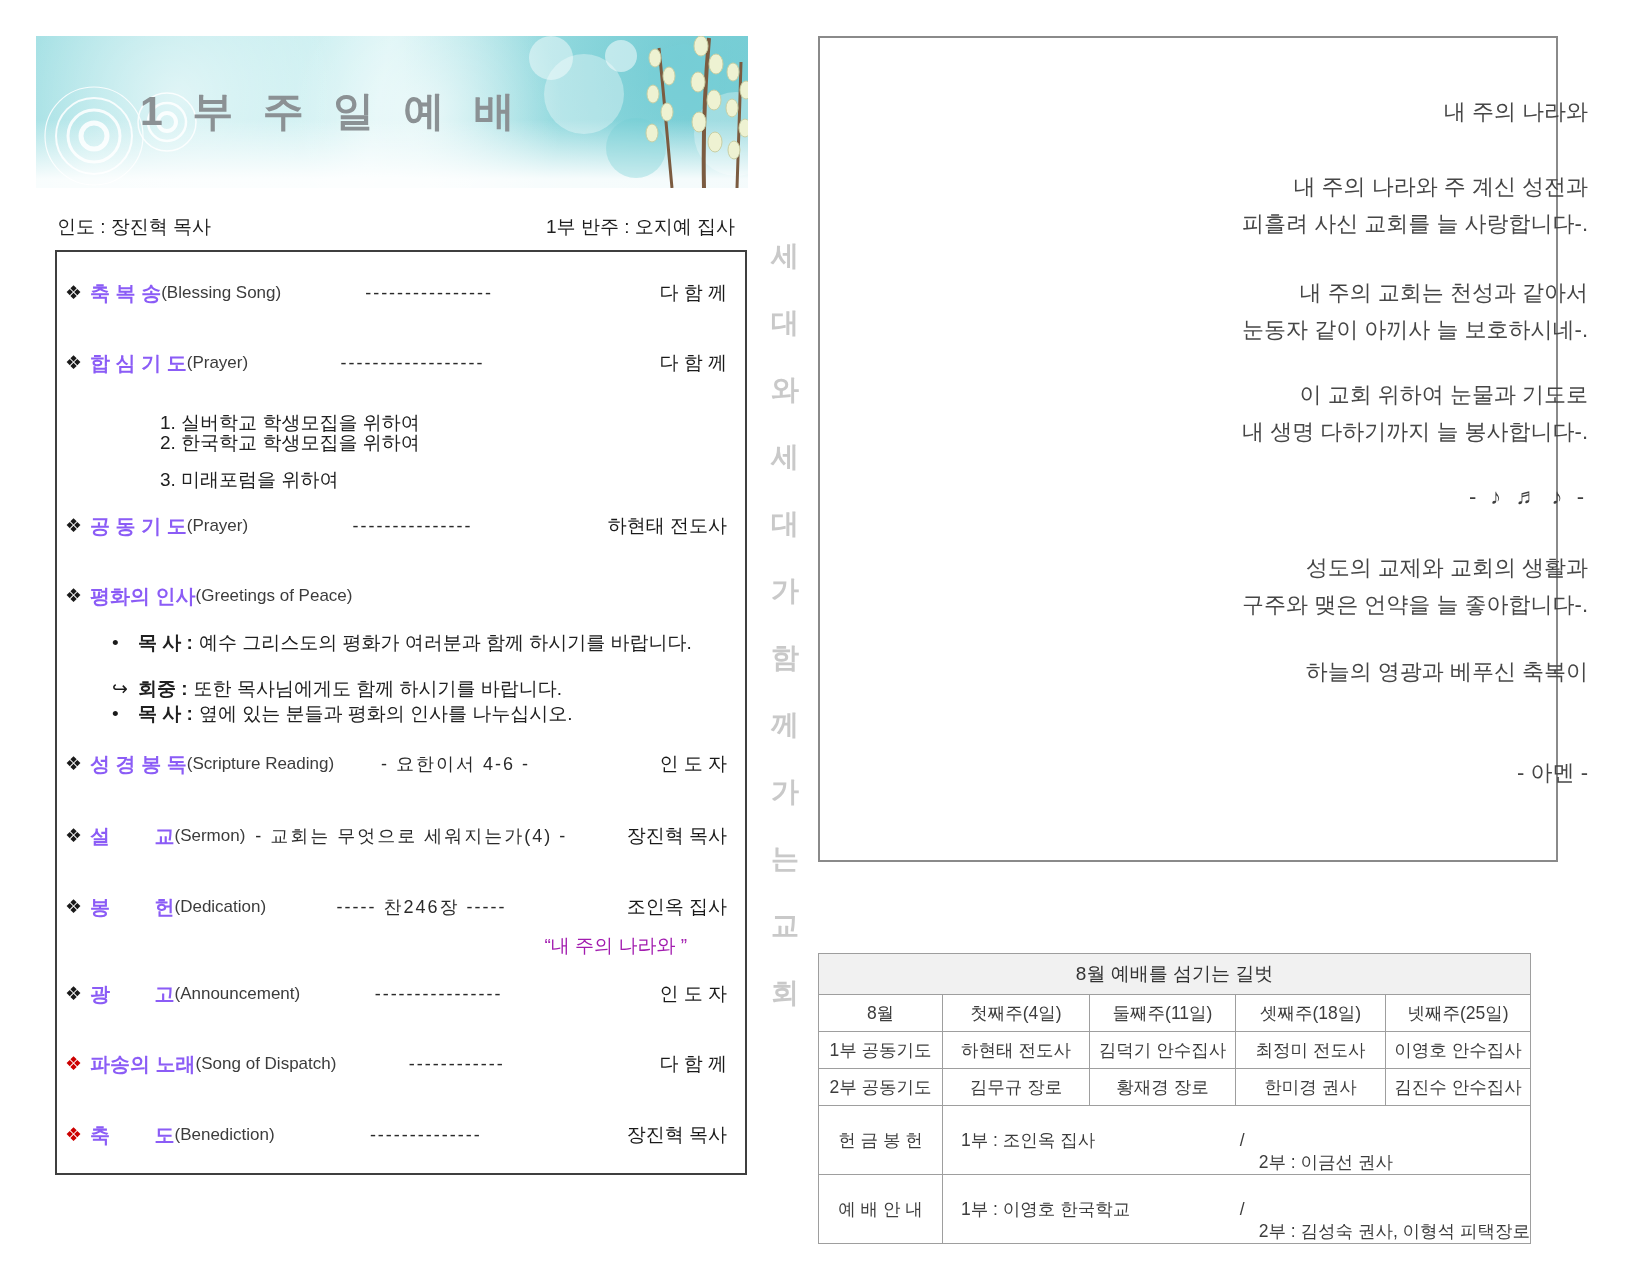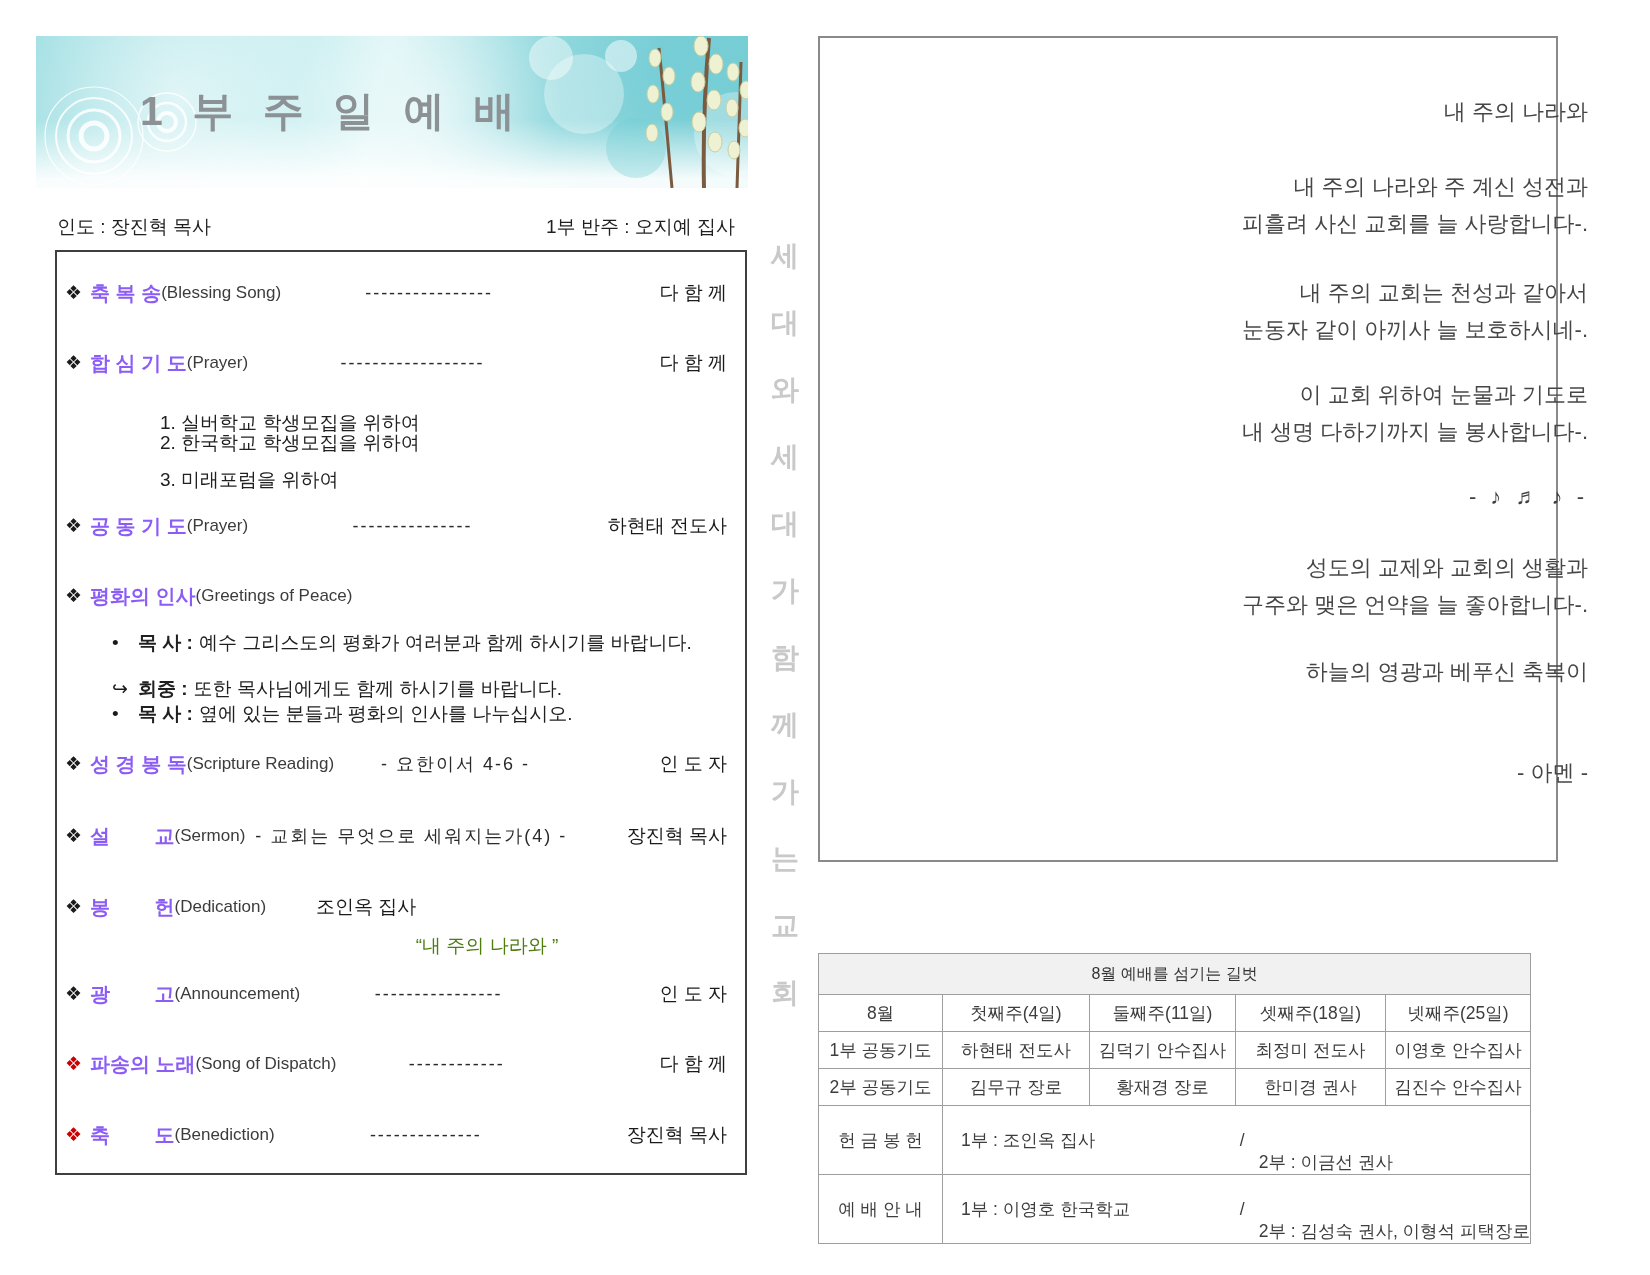--- a/index.html
+++ b/index.html
@@ -28,38 +28,38 @@
   .bullet{font-size:19px;color:#1a1a1a;margin-right:8px;flex:0 0 auto;}
   .bullet.red{color:#cc0000;}
   .t-ko{font-size:20px;font-weight:bold;color:#8b5cf6;white-space:pre;flex:0 0 auto;}
   .t-en{font-size:17px;color:#3c3c3c;flex:0 0 auto;}
   .mid{flex:1 1 auto;text-align:center;font-size:18px;color:#2a2a2a;letter-spacing:2px;white-space:pre;}
   .who{flex:0 0 150px;text-align:right;font-size:19px;color:#1a1a1a;padding-right:10px;white-space:pre;}
   .sub{position:absolute;left:103px;font-size:19px;color:#202020;height:26px;line-height:26px;}
   .peace-row{position:absolute;left:55px;right:20px;height:26px;line-height:26px;font-size:19px;color:#202020;}
   .peace-row .pb{display:inline-block;width:26px;color:#1a1a1a;}
   .peace-row .pl{font-weight:bold;margin-right:6px;}
-  .quote{position:absolute;left:230px;width:400px;text-align:center;font-size:19px;color:#4d7c0f;height:26px;line-height:26px;}
+  .quote{position:absolute;left:230px;width:400px;text-align:right;font-size:19px;color:#a21caf;height:26px;line-height:26px;}
 
   
   .motto{position:absolute;left:764px;top:222px;width:42px;text-align:center;
       font-size:28px;line-height:67px;color:#c9c9c9;font-weight:bold;}
 
   
   .hymn-box{position:absolute;left:818px;top:36px;width:740px;height:826px;border:2px solid #8a8a8a;box-sizing:border-box;background:#fff;}
   .hline{position:absolute;left:0;width:100%;text-align:right;font-size:22px;line-height:37px;color:#464646;margin-left:32px;}
   .hymn-title{top:55px;}
   .st1{top:130px;} .st2{top:236px;} .st3{top:338px;} .notes{top:440px;color:#3f3f3f;letter-spacing:4px;}
   .st4{top:511px;} .st5{top:615px;} .amen{top:716px;}
 
   
   .sched{position:absolute;left:818px;top:953px;width:712px;border-collapse:collapse;table-layout:fixed;
       font-size:17.5px;color:#3d3d3d;}
   .sched td{border:1px solid #9e9e9e;text-align:center;padding:0;height:36px;}
-  .sched .title-cell{background:#f1f1f1;height:40px;font-size:16px;color:#333;}
+  .sched .title-cell{background:#f1f1f1;height:40px;font-size:19px;color:#333;}
   .sched .merged{text-align:left;}
   .mwrap{display:flex;align-items:center;padding-left:18px;}
   .m-left{flex:0 0 49%;}
   .m-sep{flex:0 0 auto;}
   .m-right{flex:1 1 auto;padding-left:14px;margin-top:44px;}
 </style>
 </head>
 <body>
 
 <div class="page">
@@ -174,20 +174,21 @@
       <span class="t-ko">설        교</span>
       <span class="t-en">(Sermon)</span>
       <span class="mid">- 교회는 무엇으로 세워지는가(4) -</span>
       <span class="who">장진혁 목사</span>
     </div>
 
     <div class="orow" style="top:641px">
       <span class="bullet">❖</span>
       <span class="t-ko">봉        헌</span>
       <span class="t-en">(Dedication)</span>
+      <span class="mid">----- 찬246장 -----</span>
       <span class="who">조인옥 집사</span>
     </div>
 
     <div class="quote" style="top:681px">“내 주의 나라와 ”</div>
 
     <div class="orow" style="top:728px">
       <span class="bullet">❖</span>
       <span class="t-ko">광        고</span>
       <span class="t-en">(Announcement)</span>
       <span class="mid">----------------</span>

